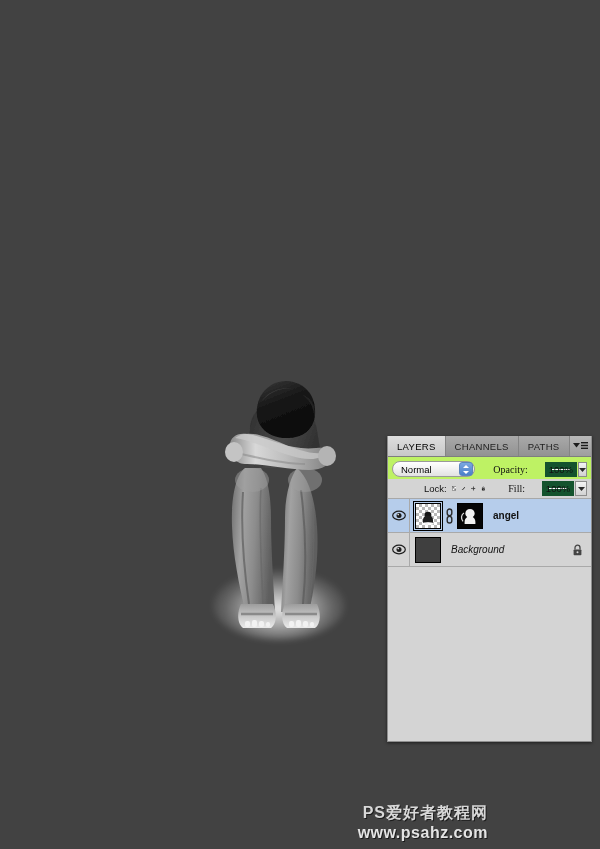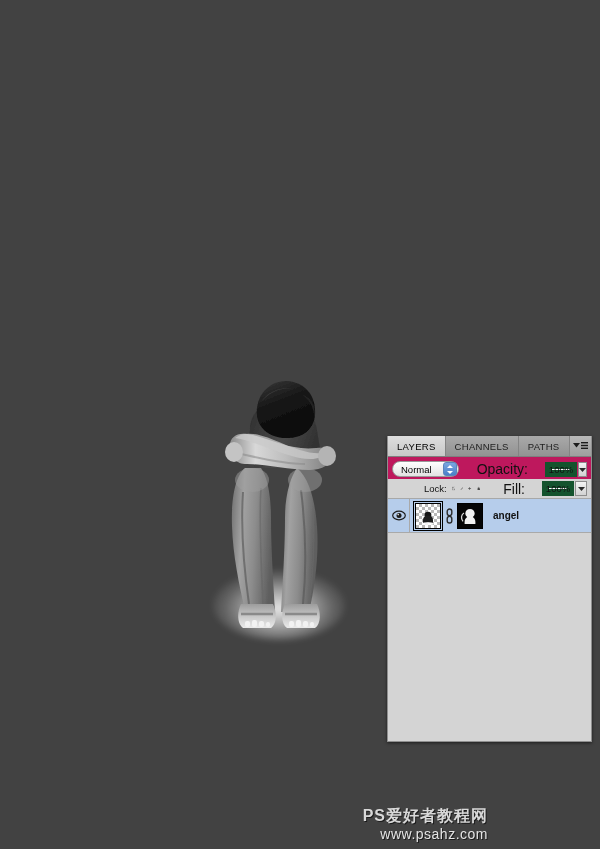--- a/index.html
+++ b/index.html
@@ -98,21 +98,21 @@
     cursor: default;
   }
 
   
   #blend-row {
     display: flex;
     align-items: center;
     height: 22px;
     padding: 2px 4px 0 4px;
     box-sizing: border-box;
-    background: #be185d;
+    background: #bef264;
   }
   #blend-select {
     position: relative;
     width: 115px;
     height: 16px;
     background: linear-gradient(to bottom,#ffffff 0%, #f0f0f0 55%, #e2e2e2 100%);
     border: 1px solid #9a9a9a;
     border-radius: 8px;
     display: flex;
     align-items: center;
@@ -128,23 +128,24 @@
     position: absolute;
     right: 1px; top: 0px;
     width: 14px; height: 14px;
     border-radius: 3px;
     background: linear-gradient(to bottom,#7ba7e0 0%, #4a7fc9 100%);
     border: 1px solid #5b85bd;
     box-sizing: border-box;
   }
   .opacity-label {
     margin-left: 18px;
-    font-size: 14px;
+    font-size: 10px;
     color: #111;
     white-space: nowrap;
+    font-family: Liberation Serif, serif;
   }
   .num-field {
     margin-left: 17px;
     width: 32px;
     height: 15px;
     background: #fff;
     border: 7px solid #14532d;
     font-size: 9.5px;
     display: flex;
     align-items: center;
@@ -274,22 +275,22 @@
   }
   #watermark-cn {
     font-size: 16px;
     font-weight: bold;
     color: #d8d8d8;
     letter-spacing: 1px;
     text-shadow: 1px 1px 0 rgba(0,0,0,0.6);
     text-align: right;
   }
   #watermark-url {
-    font-size: 14px;
-    font-weight: normal;
+    font-size: 16px;
+    font-weight: bold;
     color: #e4e4e4;
     letter-spacing: 0.5px;
     text-shadow: 1px 1px 0 rgba(0,0,0,0.6);
     margin-left: 44px;
   }
 </style>
 </head>
 <body>
 
 <div id="canvas-area">
@@ -477,20 +478,36 @@
         <div class="mask-thumb">
           <svg width="24" height="24" viewBox="0 0 24 24">
             <rect width="24" height="24" fill="#050505"></rect>
             <path d="M12 5 C9.3 5 7.3 6.9 7.3 9.5 C7.3 11 8.1 12.2 9.2 12.9 C7.6 13.9 6.6 15.7 6.6 18 L6.6 20 L17.4 20 L17.4 18 C17.4 15.7 16.4 13.9 14.8 12.9 C15.9 12.2 16.7 11 16.7 9.5 C16.7 6.9 14.7 5 12 5 Z" fill="#f2f2f2"></path>
             <path d="M6 9 C3.2 10.5 2.6 14.6 5 17.4" stroke="#d9d9d9" stroke-width="1.3" fill="none"></path>
           </svg>
         </div>
         <span class="layer-name">angel</span>
       </div>
 
+      <div class="layer-row">
+        <div class="eye-cell">
+          <svg width="14" height="11" viewBox="0 0 14 11">
+            <ellipse cx="7" cy="5.5" rx="6.3" ry="4.3" fill="none" stroke="#1d1d1d" stroke-width="1.2"></ellipse>
+            <circle cx="7" cy="5.5" r="2.5" fill="#1d1d1d"></circle>
+            <circle cx="6.2" cy="4.6" r="0.8" fill="#e8e8e8"></circle>
+          </svg>
+        </div>
+        <div class="thumb" style="background:#3f3f3f"></div>
+        <span class="layer-name italic">Background</span>
+        <svg class="row-lock" viewBox="0 0 11 12">
+          <path d="M3 5.5 L3 3.7 A2.5 2.5 0 0 1 8 3.7 L8 5.5" stroke="#2b2b2b" stroke-width="1.3" fill="none"></path>
+          <rect x="1.6" y="5.4" width="7.8" height="5.8" rx="0.8" fill="#2b2b2b"></rect>
+          <circle cx="5.5" cy="8.3" r="1" fill="#d4d4d4"></circle>
+        </svg>
+      </div>
 
       <div id="panel-empty"></div>
     </div>
   </div>
 
   <div id="watermark">
     <div id="watermark-cn">PS爱好者教程网</div>
     <div id="watermark-url">www.psahz.com</div>
   </div>
 

